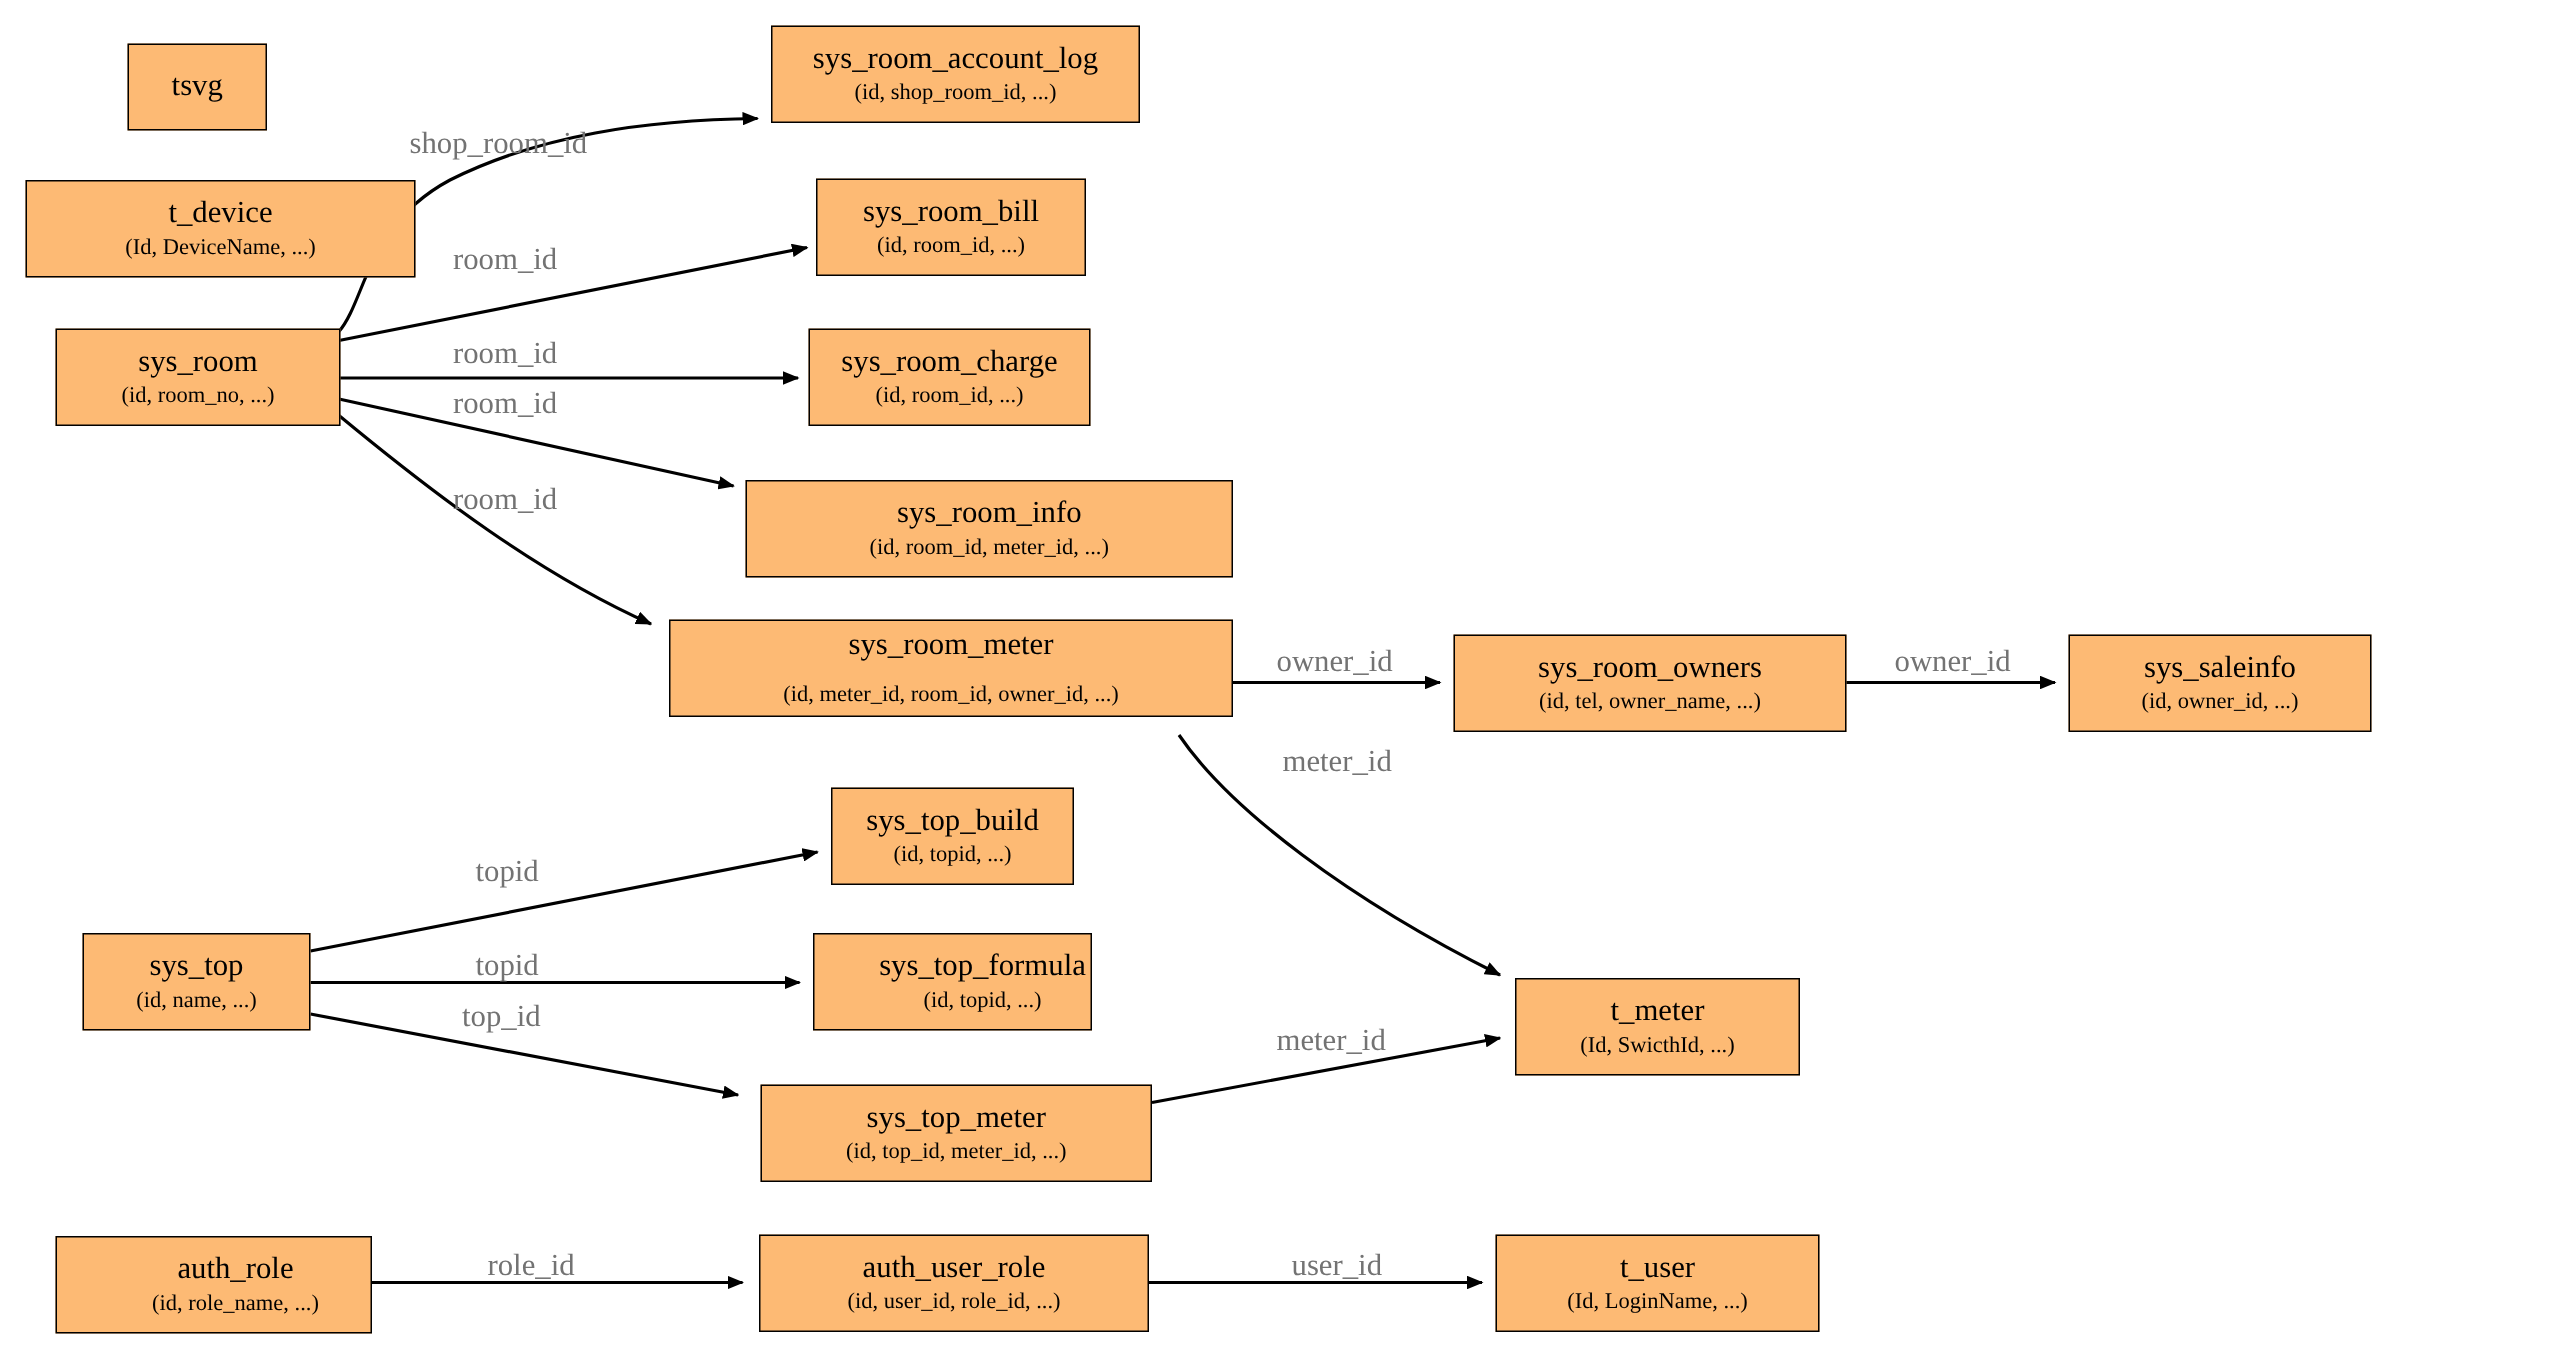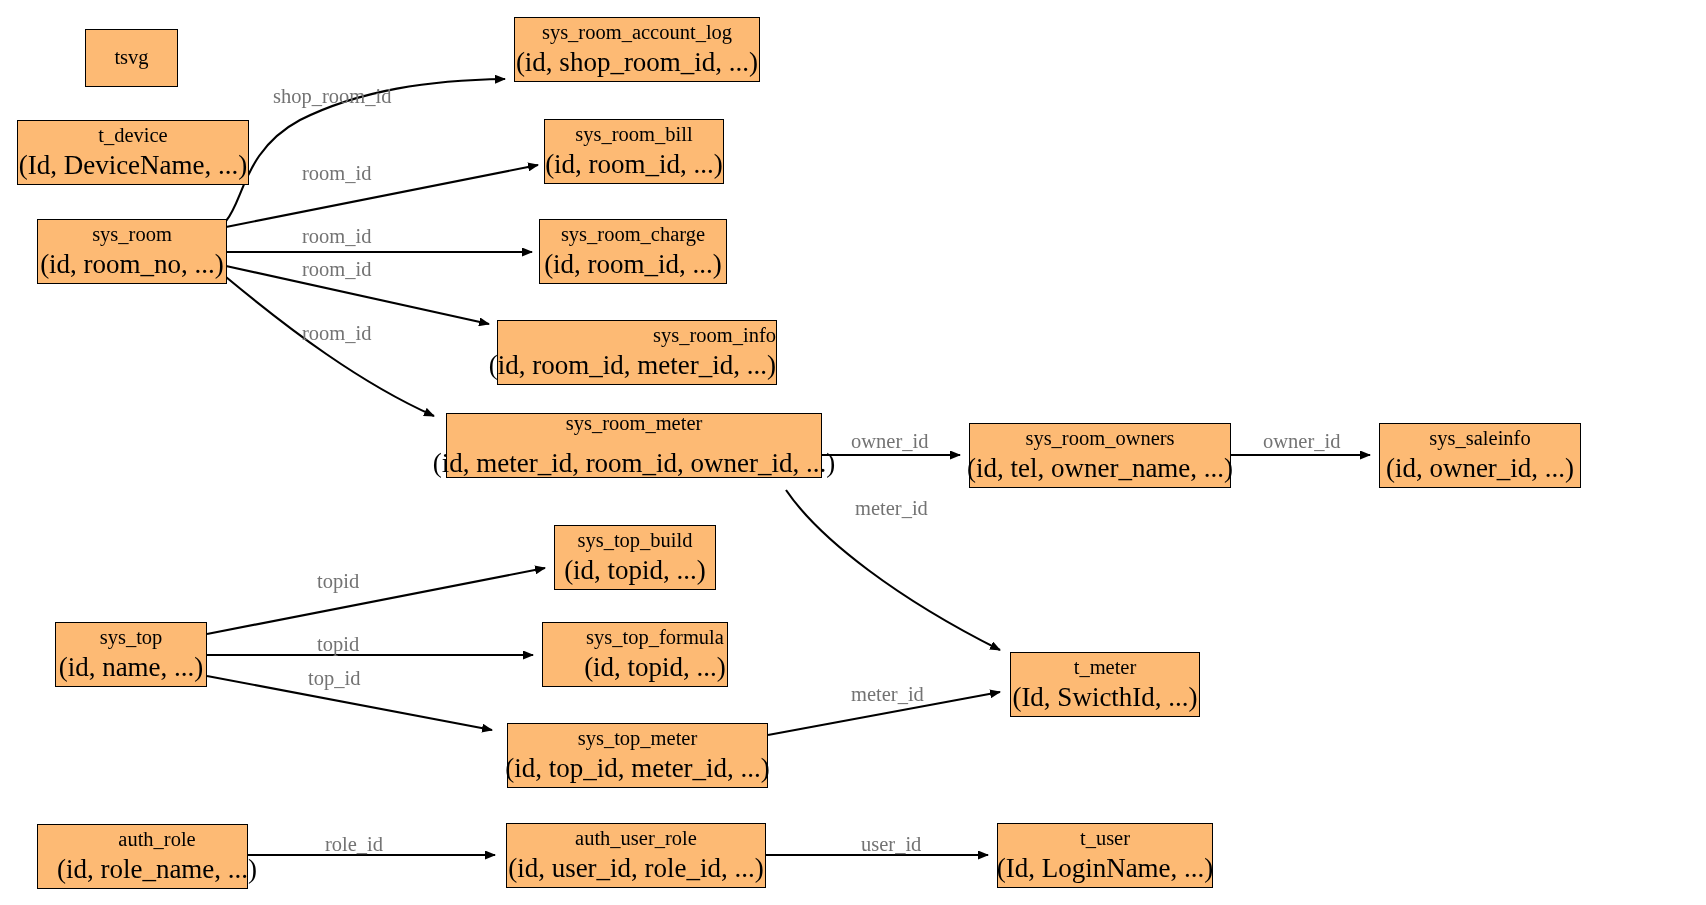--- a/index.html
+++ b/index.html
@@ -38,21 +38,21 @@
     text-align: center;
     line-height: 1.26;
     color: #000000;
     z-index: 2;
   }
   .node .nm {
     font-size: 20.5px;
     white-space: nowrap;
   }
   .node .cols {
-    font-size: 27px;
+    font-size: 15px;
     white-space: nowrap;
   }
   .edge-label {
     position: absolute;
     font-size: 20.5px;
     color: #737373;
     white-space: nowrap;
     z-index: 3;
     background: transparent;
   }
@@ -97,21 +97,21 @@
       <path d="M234,855 L495,855"></path>
 
       <path d="M766,855 L988,855"></path>
     </g>
   </svg>
 
   <div class="node" style="left:85px; top:29px; width:93px; height:58px;">
     <div class="nm">tsvg</div>
   </div>
 
-  <div class="node" style="left:17px; top:120px; width:232px; height:65px;">
+  <div class="node" style="left:17px; top:120px; width:260px; height:65px;">
     <div class="nm">t_device</div>
     <div class="cols">(Id, DeviceName, ...)</div>
   </div>
 
   <div class="node" style="left:37px; top:219px; width:190px; height:65px;">
     <div class="nm">sys_room</div>
     <div class="cols">(id, room_no, ...)</div>
   </div>
 
   <div class="node" style="left:514px; top:17px; width:246px; height:65px;">
@@ -122,21 +122,21 @@
   <div class="node" style="left:544px; top:119px; width:180px; height:65px;">
     <div class="nm">sys_room_bill</div>
     <div class="cols">(id, room_id, ...)</div>
   </div>
 
   <div class="node" style="left:539px; top:219px; width:188px; height:65px;">
     <div class="nm">sys_room_charge</div>
     <div class="cols">(id, room_id, ...)</div>
   </div>
 
-  <div class="node" style="left:497px; top:320px; width:280px; height:65px;align-items:flex-end;">
+  <div class="node" style="left:497px; top:320px; width:325px; height:65px;">
     <div class="nm">sys_room_info</div>
     <div class="cols">(id, room_id, meter_id, ...)</div>
   </div>
 
   <div class="node" style="left:446px; top:413px; width:376px; height:65px;gap:10px;">
     <div class="nm">sys_room_meter</div>
     <div class="cols">(id, meter_id, room_id, owner_id, ...)</div>
   </div>
 
   <div class="node" style="left:969px; top:423px; width:262px; height:65px;">

